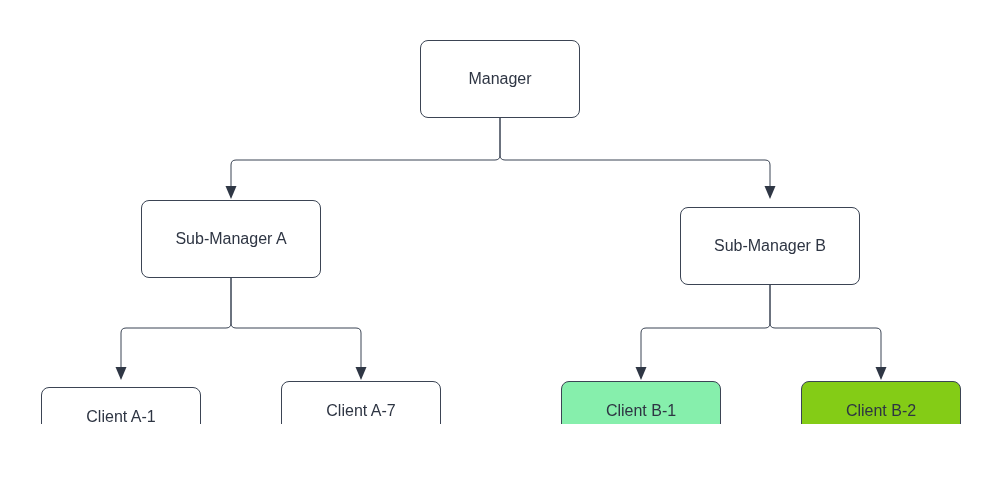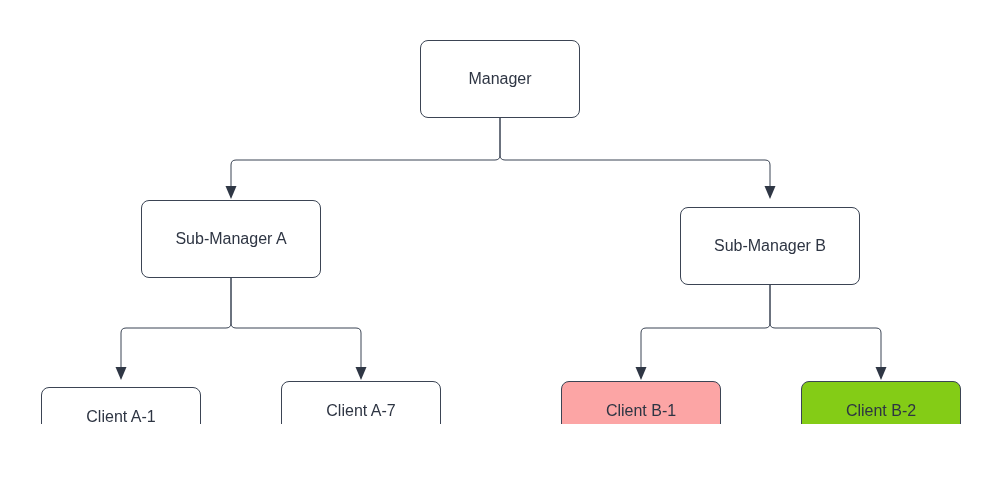--- a/index.html
+++ b/index.html
@@ -89,21 +89,21 @@
   </div>
 
   <div class="node n-client-a1" style="border-color: rgb(59, 68, 84); background-color: rgb(255, 255, 255);">
     <span>Client A-1</span>
   </div>
 
   <div class="node n-client-a2" style="border-color: rgb(59, 68, 84); background-color: rgb(255, 255, 255);">
     <span>Client A-7</span>
   </div>
 
-  <div class="node n-client-b1" style="border-color: rgb(59, 68, 84); background-color: #fca5a5;">
+  <div class="node n-client-b1" style="border-color: rgb(59, 68, 84); background-color: #86efac;">
     <span>Client B-1</span>
   </div>
 
   <div class="node n-client-b2" style="border-color: rgb(59, 68, 84); background-color: #84cc16;">
     <span>Client B-2</span>
   </div>
 
 </div>
 
 </body></html>

